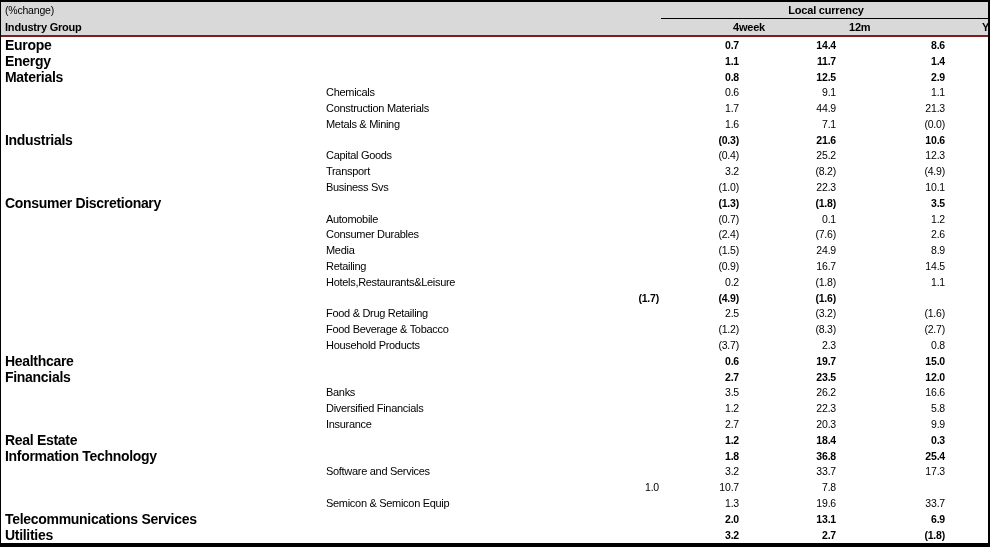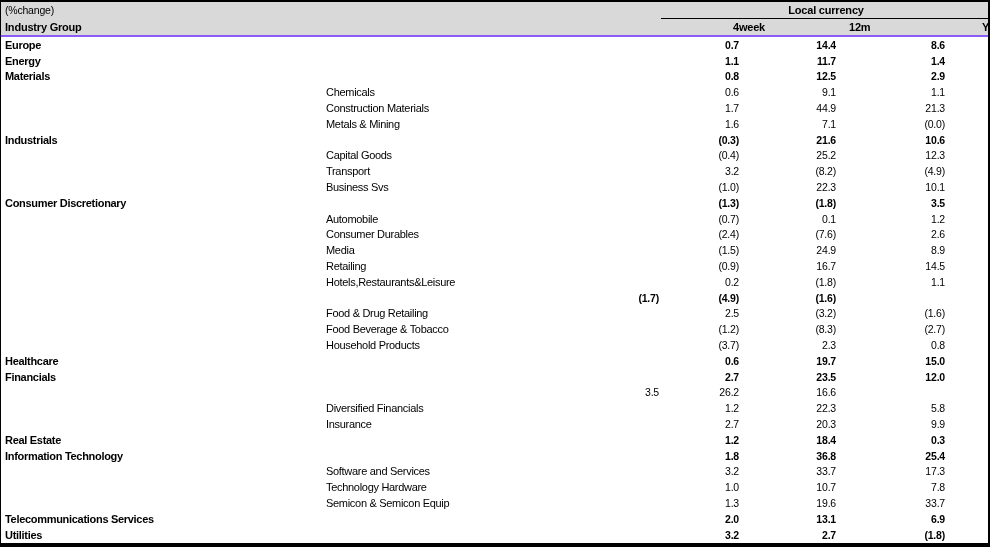--- a/index.html
+++ b/index.html
@@ -20,21 +20,21 @@
     background: #fff;
   }
   .grid-row {
     display: grid;
     grid-template-columns: 325px 335px 80px 97px 109px 44px;
     align-items: center;
   }
   
   .hdr {
     background: #d9d9d9;
-    border-bottom: 2px solid #8b5cf6;
+    border-bottom: 2px solid #7f1d1d;
   }
   .hdr-row1 { height: 17px; }
   .hdr-row2 { height: 16px; gap: 36px; }
   .pct-label {
     grid-column: 1 / 3;
     font-size: 10.5px;
     letter-spacing: -0.2px;
     padding-left: 4px;
     line-height: 17px;
   }
@@ -61,21 +61,21 @@
     font-size: 11px;
     letter-spacing: -0.2px;
     text-align: left;
     padding-right: 2px;
     line-height: 16px;
   }
   
   .body-row { height: 15.81px; }
   .cell-group {
     font-weight: bold;
-    font-size: 11px;
+    font-size: 14px;
     letter-spacing: -0.3px;
     padding-left: 4px;
     white-space: nowrap;
     overflow: visible;
   }
   .cell-sub {
     font-size: 11px;
     letter-spacing: -0.3px;
     white-space: nowrap;
   }
@@ -279,20 +279,21 @@
       <div class="grid-row body-row row-group">
         <div class="cell-group">Financials</div>
         <div class="cell-sub"></div>
         <div class="cell-val">2.7</div>
         <div class="cell-val">23.5</div>
         <div class="cell-val">12.0</div>
         <div class="spacer"></div>
       </div>
       <div class="grid-row body-row row-sub">
         <div class="cell-group"></div>
+        <div class="cell-sub">Banks</div>
         <div class="cell-val">3.5</div>
         <div class="cell-val">26.2</div>
         <div class="cell-val">16.6</div>
         <div class="spacer"></div>
       </div>
       <div class="grid-row body-row row-sub">
         <div class="cell-group"></div>
         <div class="cell-sub">Diversified Financials</div>
         <div class="cell-val">1.2</div>
         <div class="cell-val">22.3</div>
@@ -326,21 +327,20 @@
       <div class="grid-row body-row row-sub">
         <div class="cell-group"></div>
         <div class="cell-sub">Software and Services</div>
         <div class="cell-val">3.2</div>
         <div class="cell-val">33.7</div>
         <div class="cell-val">17.3</div>
         <div class="spacer"></div>
       </div>
       <div class="grid-row body-row row-sub">
         <div class="cell-group"></div>
-        <div class="cell-sub">Technology Hardware</div>
         <div class="cell-val">1.0</div>
         <div class="cell-val">10.7</div>
         <div class="cell-val">7.8</div>
         <div class="spacer"></div>
       </div>
       <div class="grid-row body-row row-sub">
         <div class="cell-group"></div>
         <div class="cell-sub">Semicon &amp; Semicon Equip</div>
         <div class="cell-val">1.3</div>
         <div class="cell-val">19.6</div>

